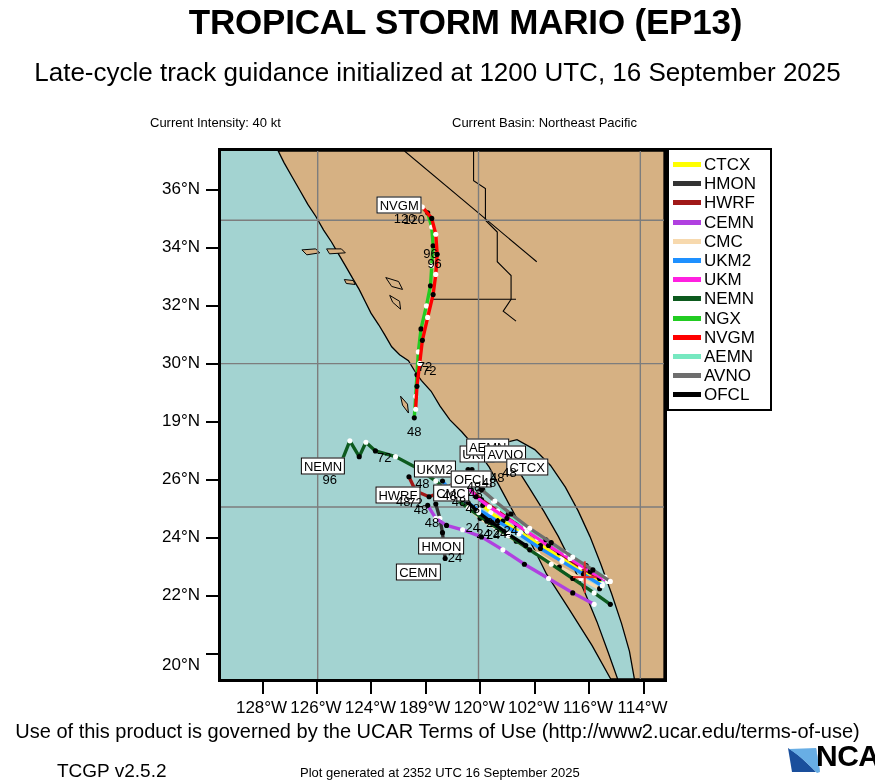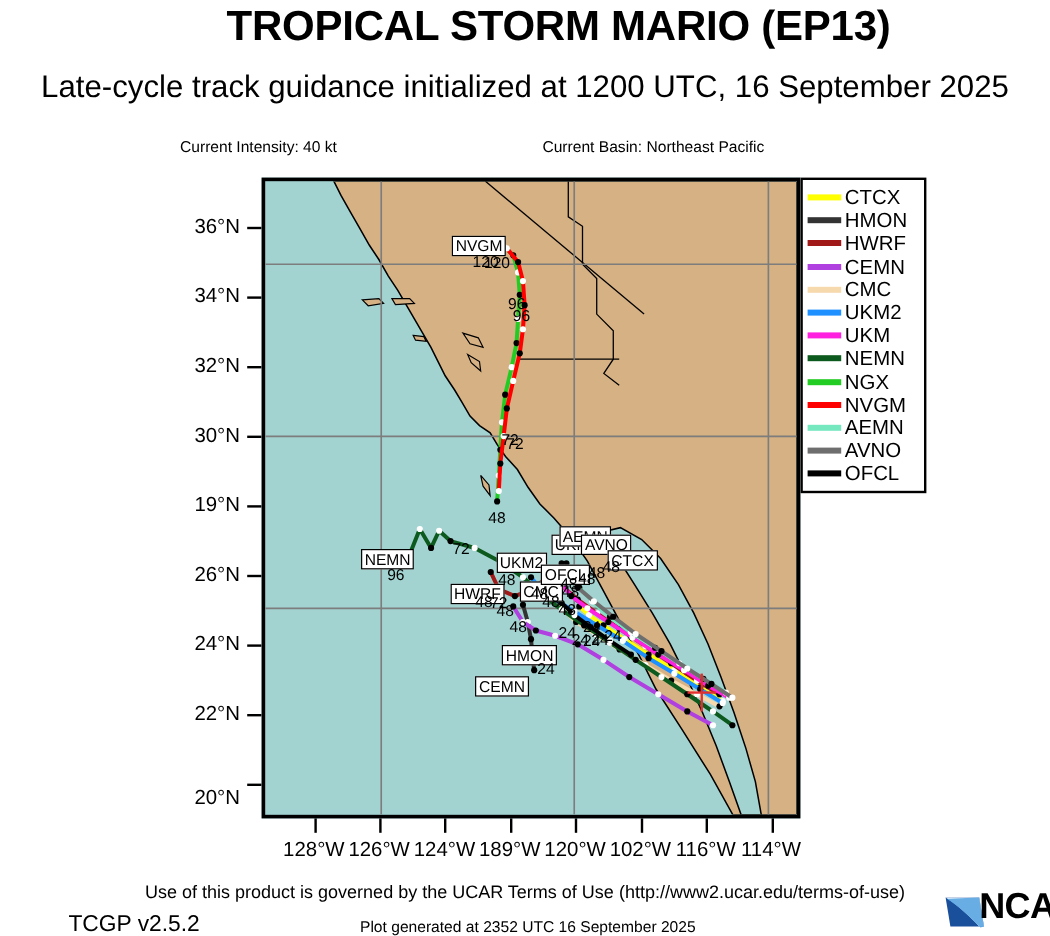--- a/index.html
+++ b/index.html
@@ -88,22 +88,22 @@
     position:absolute;
     font-size:13px;line-height:13px;
     white-space:nowrap;
     color:#000;
     transform:translate(-50%,-50%);
     font-weight:400;
   }
 
   
   .footer-terms{
-    position:absolute;top:735px;left:0;width:875px;text-align:center;
-    font-size:15px;white-space:nowrap;
+    position:absolute;top:720px;left:0;width:875px;text-align:center;
+    font-size:20px;white-space:nowrap;
   }
   .footer-ver{position:absolute;top:760px;left:57px;font-size:19px;white-space:nowrap;}
   .footer-gen{position:absolute;top:765px;left:300px;font-size:13px;white-space:nowrap;}
   #ncar{position:absolute;left:786px;top:742px;width:88px;height:36px;}
   .ncar-text{
     position:absolute;left:30px;top:-1px;
     font-size:30px;font-weight:bold;letter-spacing:-0.5px;line-height:30px;
   }
 </style>
 </head>

